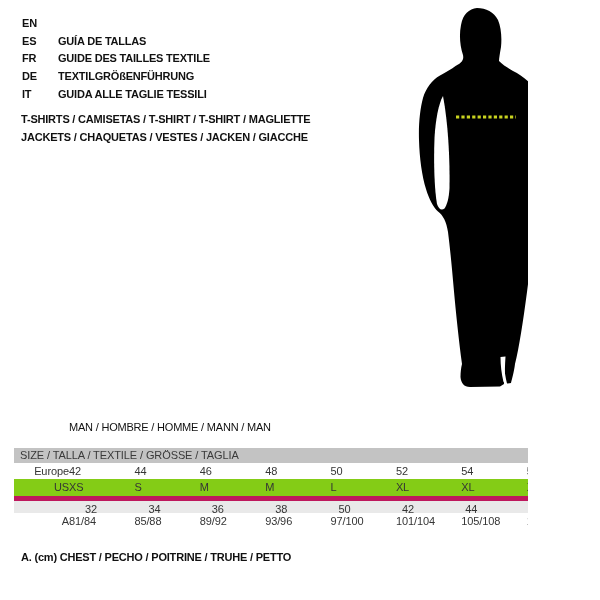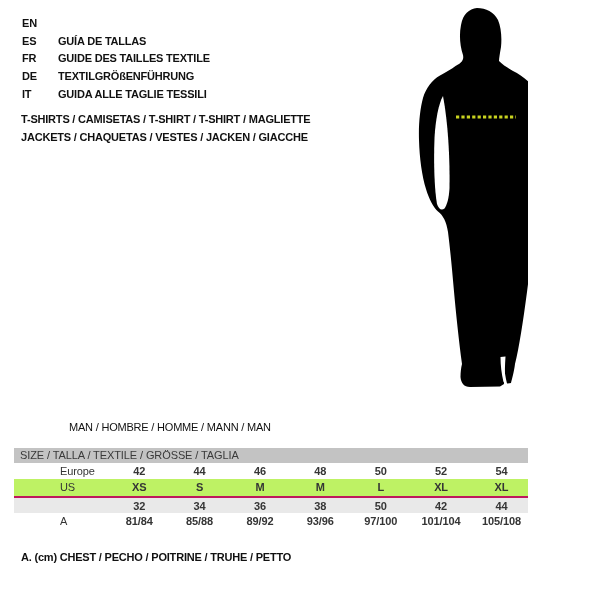--- a/index.html
+++ b/index.html
@@ -16,25 +16,25 @@
   .cat-line{font-size:11px;font-weight:bold;line-height:18px;letter-spacing:-0.2px;}
   
   .figure-svg{position:absolute;left:0;top:0;width:600px;height:600px;}
   .measure-label{position:absolute;left:561px;top:110px;font-size:12px;font-weight:500;letter-spacing:-0.2px;}
   
   .section-title{position:absolute;left:21px;top:421px;font-size:11px;font-weight:normal;letter-spacing:-0.2px;margin-left:48px;}
   
   .size-table{position:absolute;left:14px;top:448px;width:578px;font-size:11px;color:#353535;letter-spacing:-0.1px;}
   .thead{background:#c3c3c3;height:15px;line-height:15px;padding-left:6px;color:#3a3a3a;}
   .trow{display:flex;}
-  .trow .tlabel{flex:0 0 49px;padding-left:6px;text-align:left;margin-left:40px;}
-  .trow .tcell{flex:1 1 0;text-align:center;font-weight:bold;}
+  .trow .tlabel{flex:0 0 49px;padding-left:6px;text-align:right;}
+  .trow .tcell{flex:1 1 0;text-align:left;}
   .row-europe{height:16px;line-height:16px;background:#fff;}
-  .row-us{height:17px;line-height:17px;background:#bef264;}
-  .row-num{height:17px;line-height:17px;background:#e9e9e9;border-top:2px solid #be185d;box-sizing:border-box;}
+  .row-us{height:17px;line-height:17px;background:#84cc16;}
+  .row-num{height:17px;line-height:17px;background:#e9e9e9;border-top:5px solid #be185d;box-sizing:border-box;padding-left:16px;}
   .row-a{height:17px;line-height:17px;background:#fff;}
   
   .footnote{position:absolute;left:21px;top:551px;font-size:11px;font-weight:bold;letter-spacing:-0.2px;}
 </style>
 </head>
 <body>
 
 <div class="canvas">
 
   <div class="lang-block">

